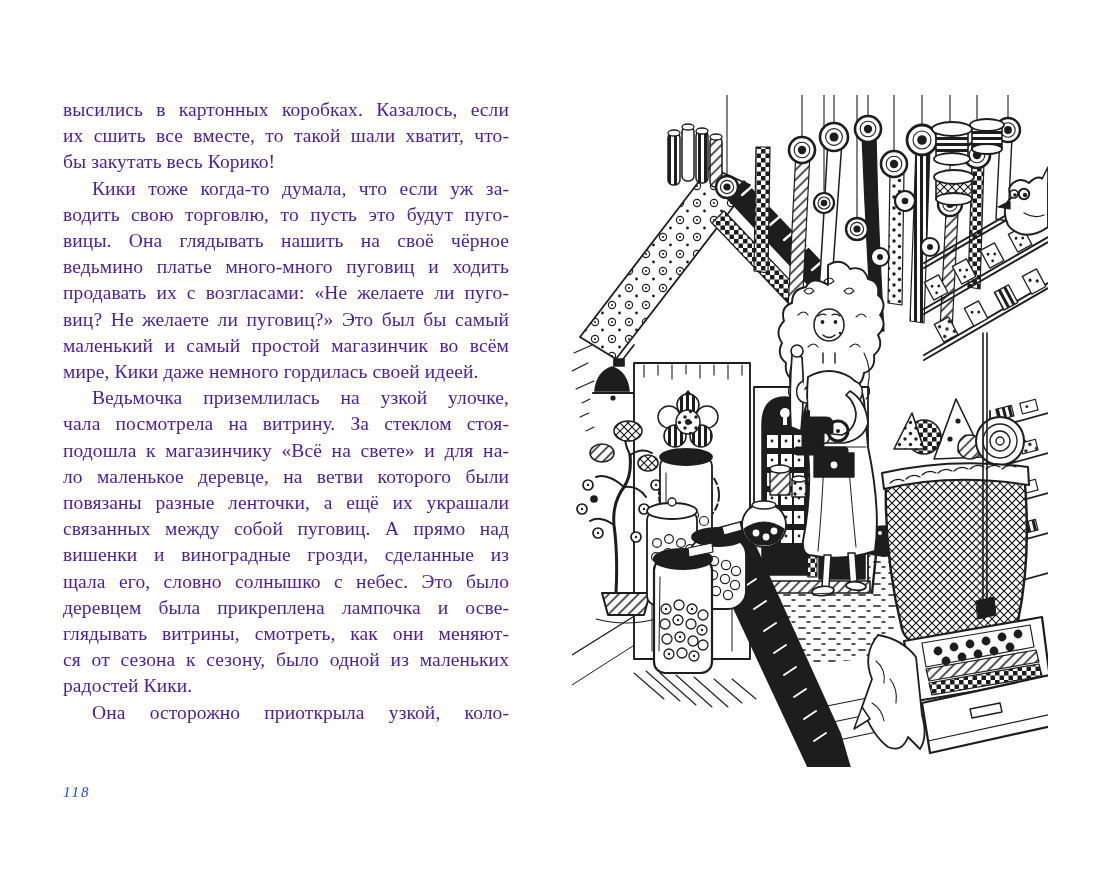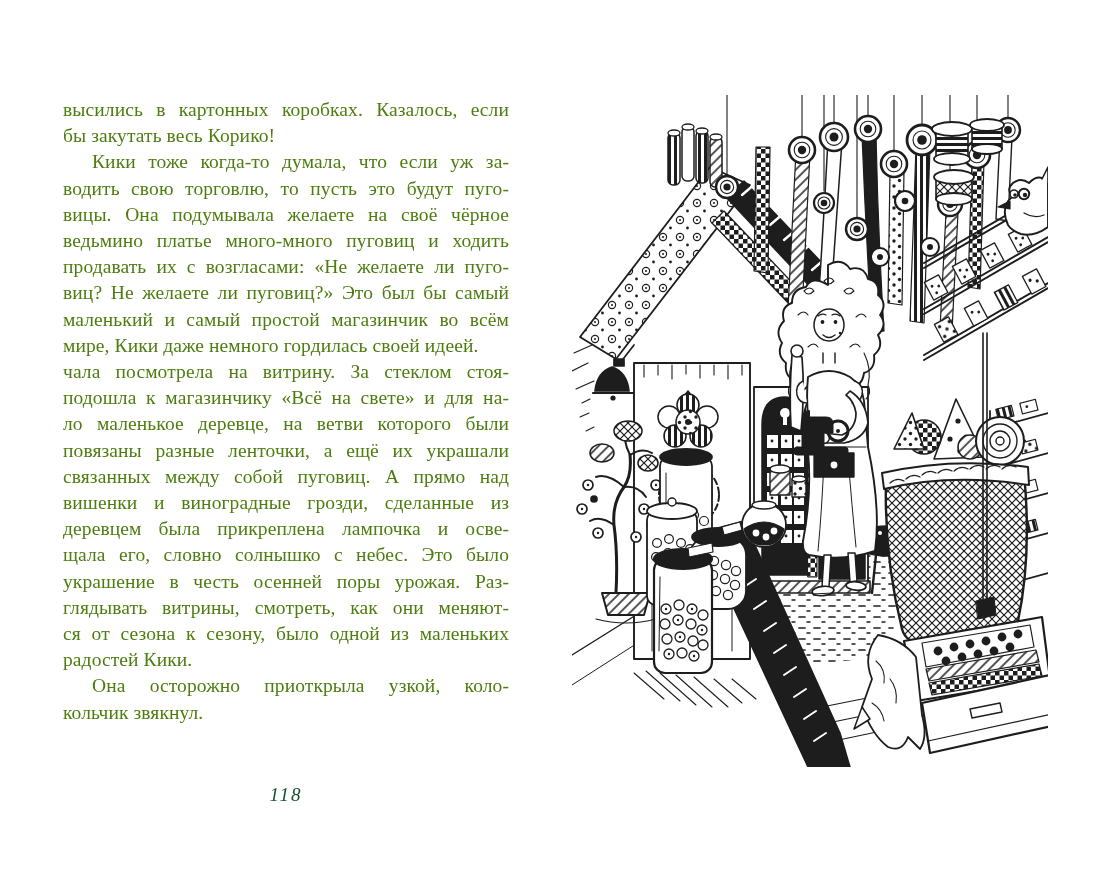--- a/index.html
+++ b/index.html
@@ -10,76 +10,76 @@
     color:#1e1e1e;
     position:relative;
     overflow:hidden;
   }
   .page{position:absolute;inset:0;background:#ffffff;}
   .text-column{
     position:absolute;
     left:63px;top:97px;width:446px;
     font-size:19.5px;
     line-height:26.2px;
-    color:#4d7c0f;
+    color:#4c1d95;
   }
   .line{
     text-align:justify;
     text-align-last:justify;
     white-space:normal;
     letter-spacing:.1px;
   }
   .line.last{text-align-last:left;font-family:Liberation Serif, serif;}
   .line.indent{text-indent:29px;}
   .page-number{
     position:absolute;
     left:63px;top:784px;width:446px;
-    text-align:center;
-    font-size:19px;
+    text-align:left;
+    font-size:15px;
     font-style:italic;
     letter-spacing:2px;
-    color:#14532d;
+    color:#1d4ed8;
   }
   .illustration{
     position:absolute;
     left:572px;top:95px;
     width:476px;height:672px;
   }
   svg{display:block;}
 </style>
 </head>
 <body>
 
 <div class="page">
 
   <div class="text-column">
       <div class="line">высились в картонных коробках. Казалось, если</div>
+      <div class="line">их сшить все вместе, то такой шали хватит, что-</div>
       <div class="line last">бы закутать весь Корико!</div>
       <div class="line indent">Кики тоже когда-то думала, что если уж за-</div>
       <div class="line">водить свою торговлю, то пусть это будут пуго-</div>
-      <div class="line">вицы. Она подумывала желаете на своё чёрное</div>
+      <div class="line">вицы. Она глядывать нашить на своё чёрное</div>
       <div class="line">ведьмино платье много-много пуговиц и ходить</div>
       <div class="line">продавать их с возгласами: «Не желаете ли пуго-</div>
       <div class="line">виц? Не желаете ли пуговиц?» Это был бы самый</div>
       <div class="line">маленький и самый простой магазинчик во всём</div>
       <div class="line last">мире, Кики даже немного гордилась своей идеей.</div>
+      <div class="line indent">Ведьмочка приземлилась на узкой улочке,</div>
       <div class="line">чала посмотрела на витрину. За стеклом стоя-</div>
       <div class="line">подошла к магазинчику «Всё на свете» и для на-</div>
       <div class="line">ло маленькое деревце, на ветви которого были</div>
       <div class="line">повязаны разные ленточки, а ещё их украшали</div>
       <div class="line">связанных между собой пуговиц. А прямо над</div>
       <div class="line">вишенки и виноградные грозди, сделанные из</div>
+      <div class="line">щала его, словно солнышко с небес. Это было</div>
       <div class="line">деревцем была прикреплена лампочка и осве-</div>
-      <div class="line">щала его, словно солнышко с небес. Это было</div>
-      <div class="line">украшение в честь осенней поры урожая. Раз-</div>
       <div class="line">глядывать витрины, смотреть, как они меняют-</div>
       <div class="line">ся от сезона к сезону, было одной из маленьких</div>
       <div class="line last">радостей Кики.</div>
       <div class="line indent">Она осторожно приоткрыла узкой, коло-</div>
-      <div class="line last">кольчик звякнул.</div>
     </div>
 
   <div class="page-number">118</div>
 
   <svg class="illustration" viewBox="0 0 476 672" fill="none" stroke-linecap="round" stroke-linejoin="round">
     <defs>
       <pattern id="pHatch" width="7" height="7" patternUnits="userSpaceOnUse" patternTransform="rotate(45)">
         <rect width="7" height="7" fill="#fff"></rect>
           <line x1="1" y1="0" x2="1" y2="7" stroke="#1d1d1d" stroke-width="1.5"></line>
       </pattern>

